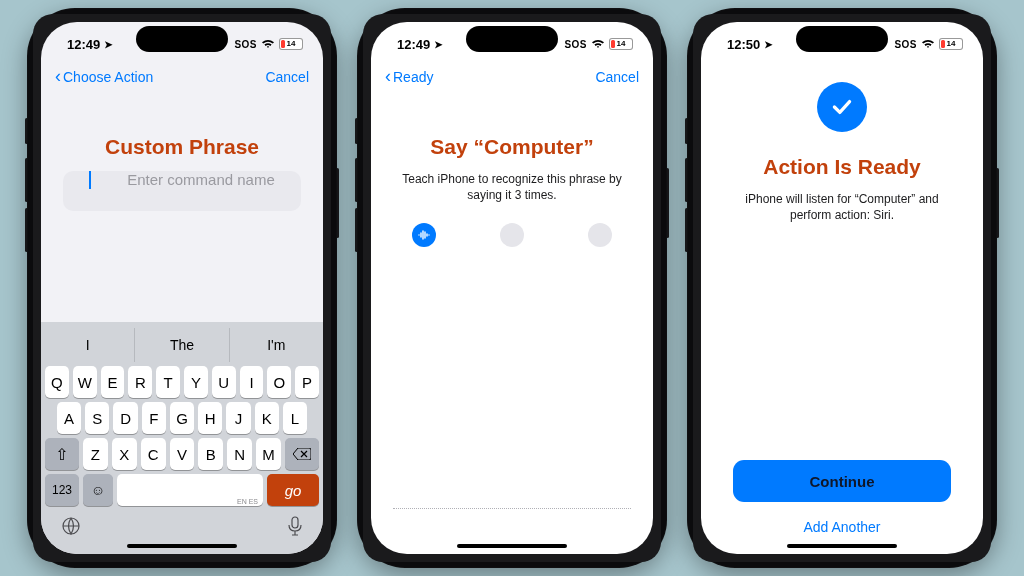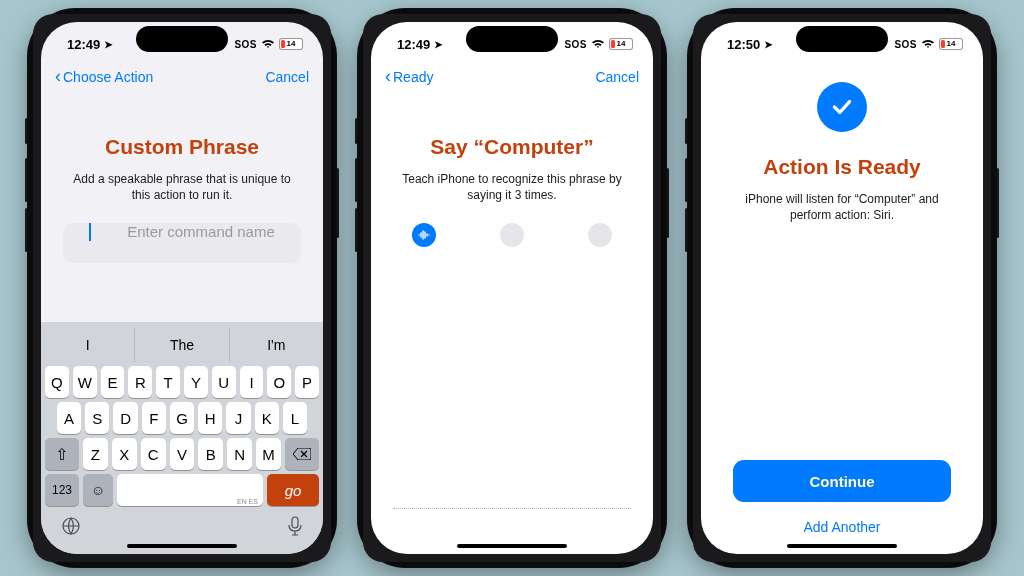--- a/index.html
+++ b/index.html
@@ -208,21 +208,21 @@
 
   
   .check-badge {
     width: 50px; height: 50px; border-radius: 50%;
     background: #007aff;
     margin: 6px auto 12px;
     display:flex; align-items:center; justify-content:center;
   }
   .check-badge svg { width: 26px; height: 26px; }
   .btn-primary {
-    background: #007aff; color: #fef9c3;
+    background: #007aff; color: #0f172a;
     border-radius: 11px;
     height: 42px;
     margin: 0 32px 10px;
     display:flex; align-items:center; justify-content:center;
     font-size: 15px; font-weight: 600;
   }
   .btn-secondary {
     color: #007aff;
     font-size: 14px;
     text-align:center;
@@ -274,21 +274,20 @@
       </div>
       <div class="nav">
         <div class="back">
               <span class="chev">‹</span>
               <span>Choose Action</span>
             </div>
         <div class="cancel">Cancel</div>
       </div>
       <div class="content">
         <h1 class="title">Custom Phrase</h1>
-        <p class="subtitle">Add a speakable phrase that is unique to this action to run it.</p>
         <div class="text-field">
           <span class="caret"></span>
           <span>Enter command name</span>
         </div>
       </div>
       <div class="keyboard">
         <div class="predict">
           <div>I</div>
           <div>The</div>
           <div>I'm</div>

